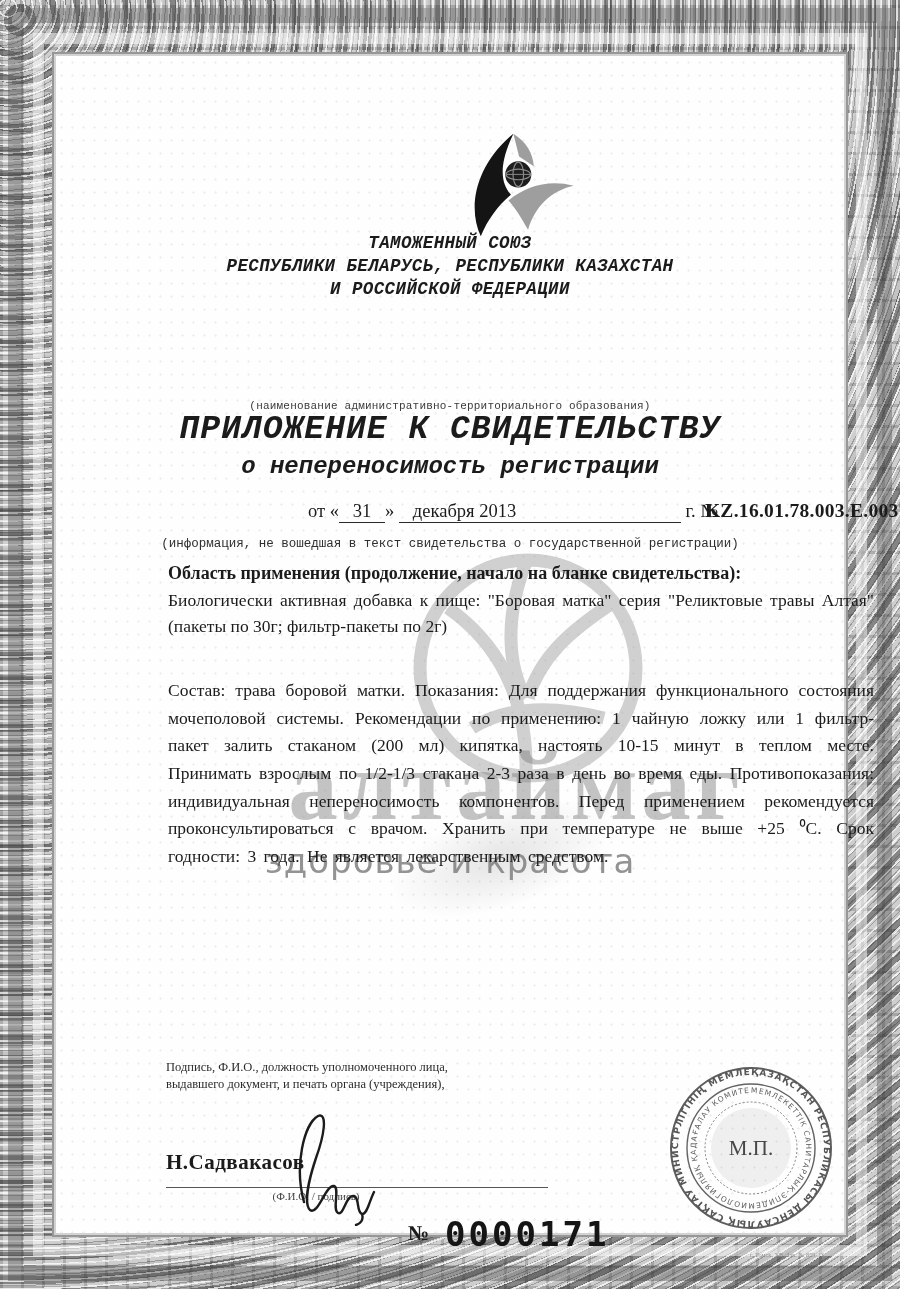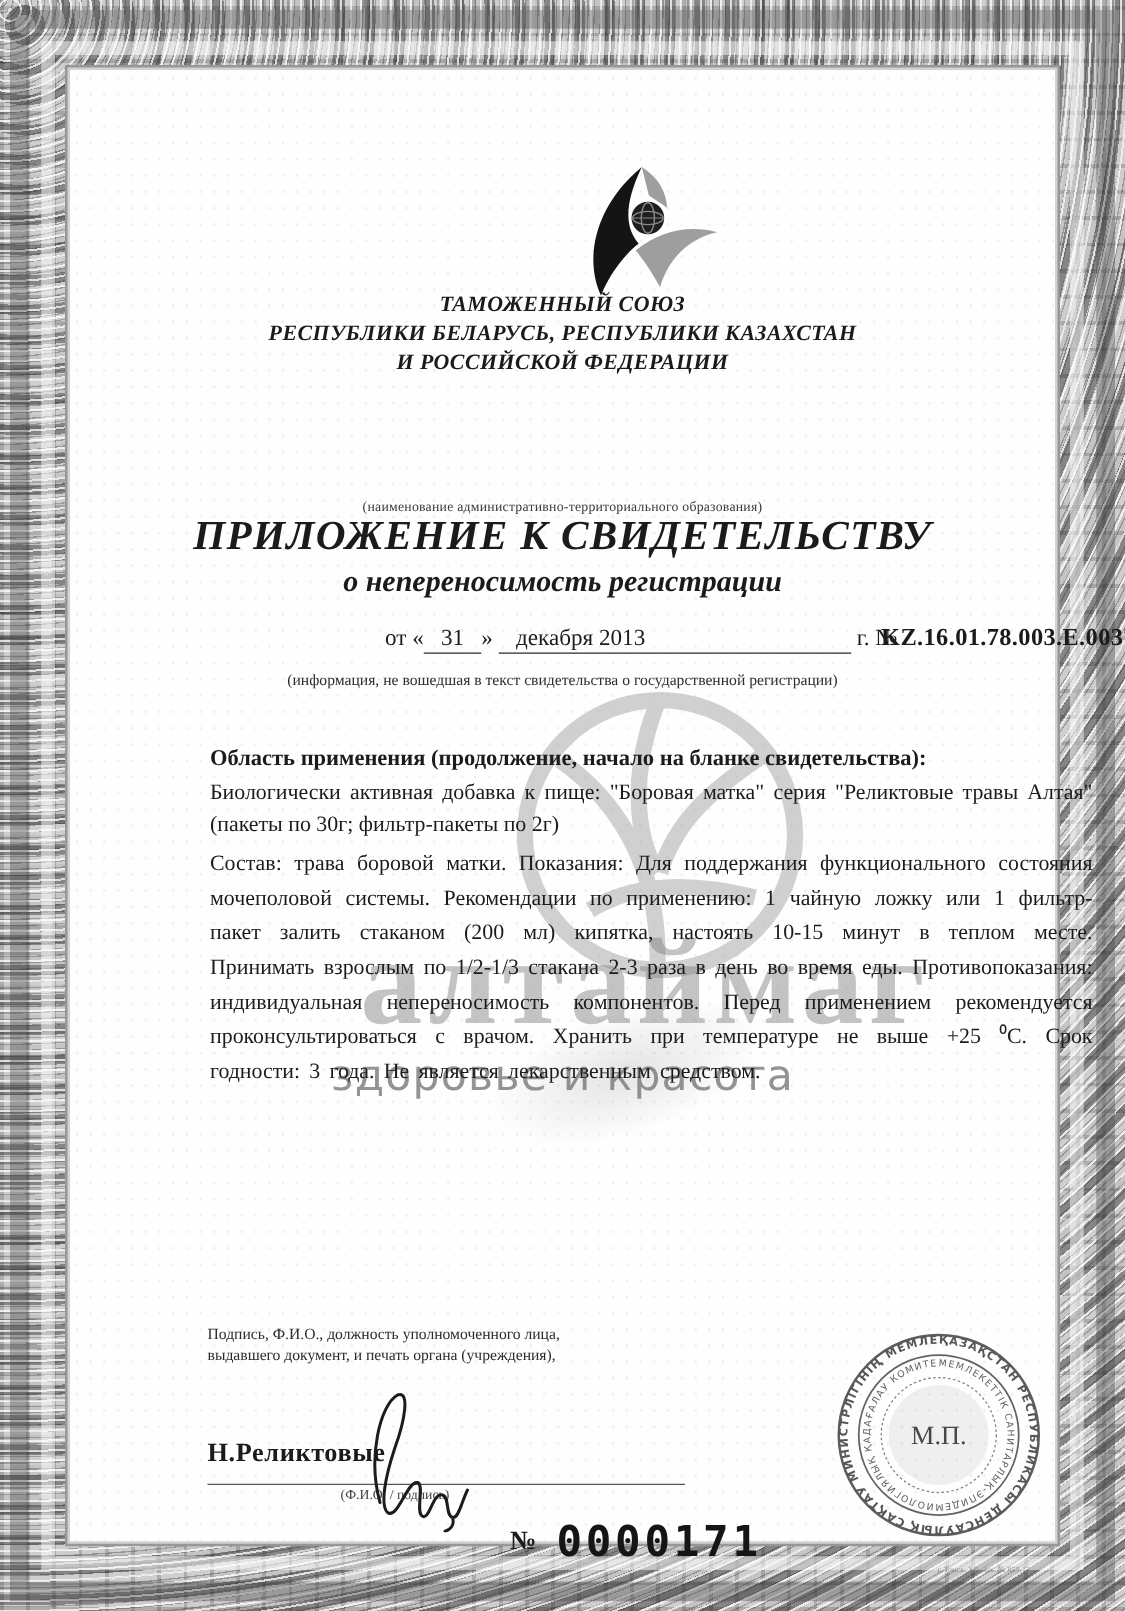--- a/index.html
+++ b/index.html
@@ -15,38 +15,38 @@
       repeating-radial-gradient(circle at 20px 20px, #c4c4c4 0 8px, #858585 8px 16px, #cecece 16px 24px);}
   .frame::before{content:"";position:absolute;inset:8px;border:15px solid rgba(70,70,70,.38);}
   .frame::after{content:"";position:absolute;inset:33px;border:11px solid rgba(255,255,255,.5);}
   .page{position:absolute;inset:56px;background:#fefefe;z-index:1;
     box-shadow:0 0 0 2px #d2d2d2, 0 0 0 4px #979797;
     background-image:radial-gradient(rgba(0,0,0,.055) 1px, rgba(0,0,0,0) 1.3px);
     background-size:11px 13px;}
   
   .abs{position:absolute;}
   .z2{z-index:2;} .z3{z-index:3;}
-  .center{left:0;right:0;text-align:center;}
+  .center{left:0;right:0;text-align:center;font-family:Liberation Mono, monospace;}
   
   .logo{left:365px;top:76px;width:175px;height:106px;}
   .union{top:176px;font-weight:bold;font-style:italic;font-size:17.5px;line-height:23px;letter-spacing:.4px;}
   
   .cap-small{font-size:11px;color:#3a3a3a;letter-spacing:.2px;}
   .territory{top:344px;}
   .title{top:355px;font-weight:bold;font-style:italic;font-size:33px;letter-spacing:1px;}
   .subtitle{top:397px;font-weight:bold;font-style:italic;font-size:24px;}
   
   .dateline{top:444px;left:252px;width:600px;font-size:18.5px;white-space:nowrap;}
   .blank{display:inline-block;border-bottom:1.5px solid #2a2a2a;text-align:center;}
   .day-blank{width:46px;}
   .month-blank{width:268px;text-align:left;padding-left:14px;}
   .regnum{font-weight:bold;font-size:19.5px;margin-left:-13px;letter-spacing:.3px;}
   .info-cap{top:481px;font-size:12.5px;color:#2e2e2e;}
   
-  .scope{left:112px;width:706px;top:537px;font-size:17.5px;line-height:1.5;text-align:justify;}
+  .scope{left:112px;width:706px;top:504px;font-size:17.5px;line-height:1.5;text-align:justify;}
   .scope b{font-size:18px;}
   .main{left:112px;width:706px;top:621px;font-size:17.5px;line-height:1.58;text-align:justify;word-spacing:3px;}
   
   .wm-circle{left:352px;top:492px;width:240px;height:240px;opacity:.55;}
   .wm-word{left:140px;width:640px;top:680px;font-family:Liberation Serif, serif;font-weight:bold;
            font-size:99px;line-height:1;letter-spacing:4px;color:rgba(125,125,125,.45);text-align:center;}
   .wm-blob{left:330px;top:752px;width:230px;height:100px;border-radius:50%;
            background:radial-gradient(closest-side, rgba(0,0,0,.10), rgba(0,0,0,0));transform:rotate(-18deg);}
   .wm-tag{top:785px;font-family:"DejaVu Sans", sans-serif;font-size:34px;letter-spacing:1px;
           color:rgba(120,120,120,.8);}
@@ -117,21 +117,21 @@
     <div class="abs main z2">Состав: трава боровой матки. Показания: Для поддержания функционального состояния мочеполовой системы. Рекомендации по применению: 1 чайную ложку или 1 фильтр-пакет залить стаканом (200 мл) кипятка, настоять 10-15 минут в теплом месте. Принимать взрослым по 1/2-1/3 стакана 2-3 раза в день во время еды. Противопоказания: индивидуальная непереносимость компонентов. Перед применением рекомендуется проконсультироваться с врачом. Хранить при температуре не выше +25 ⁰С. Срок годности: 3 года. Не является лекарственным средством.</div>
 
     <div class="abs wm-blob"></div>
     <div class="abs wm-word">алтаймаг</div>
     <div class="abs center wm-tag">здоровье и красота</div>
 
     <div class="abs sig-cap z2">
       <div>Подпись, Ф.И.О.,  должность уполномоченного лица,</div>
       <div>выдавшего документ, и печать органа (учреждения),</div>
     </div>
-    <div class="abs sig-name z2">Н.Реликтовые</div>
+    <div class="abs sig-name z2">Н.Садвакасов</div>
     <div class="abs sig-line z2"></div>
     <div class="abs sig-line-cap z2">(Ф.И.О. / подпись)</div>
     <svg class="abs sig-scribble z3" viewBox="0 0 122 120">
       <path fill="none" stroke="#1c1c1c" stroke-width="2.4" stroke-linecap="round" d="M30,96 C20,60 30,18 44,10 C54,6 50,30 42,52 C34,76 30,98 36,104 C44,110 52,78 60,80 C66,82 58,104 64,107 C70,110 72,88 80,90 C86,92 82,106 88,108 C93,109 95,96 100,86 M88,108 C90,114 86,118 82,119"></path>
     </svg>
 
     <svg class="abs seal z3" viewBox="0 0 178 178">
       <defs>
         <path id="sealOuter" d="M89,16 a73,73 0 1,1 -0.01,0" fill="none"></path>
         <path id="sealInner" d="M89,34 a55,55 0 1,1 -0.01,0" fill="none"></path>

